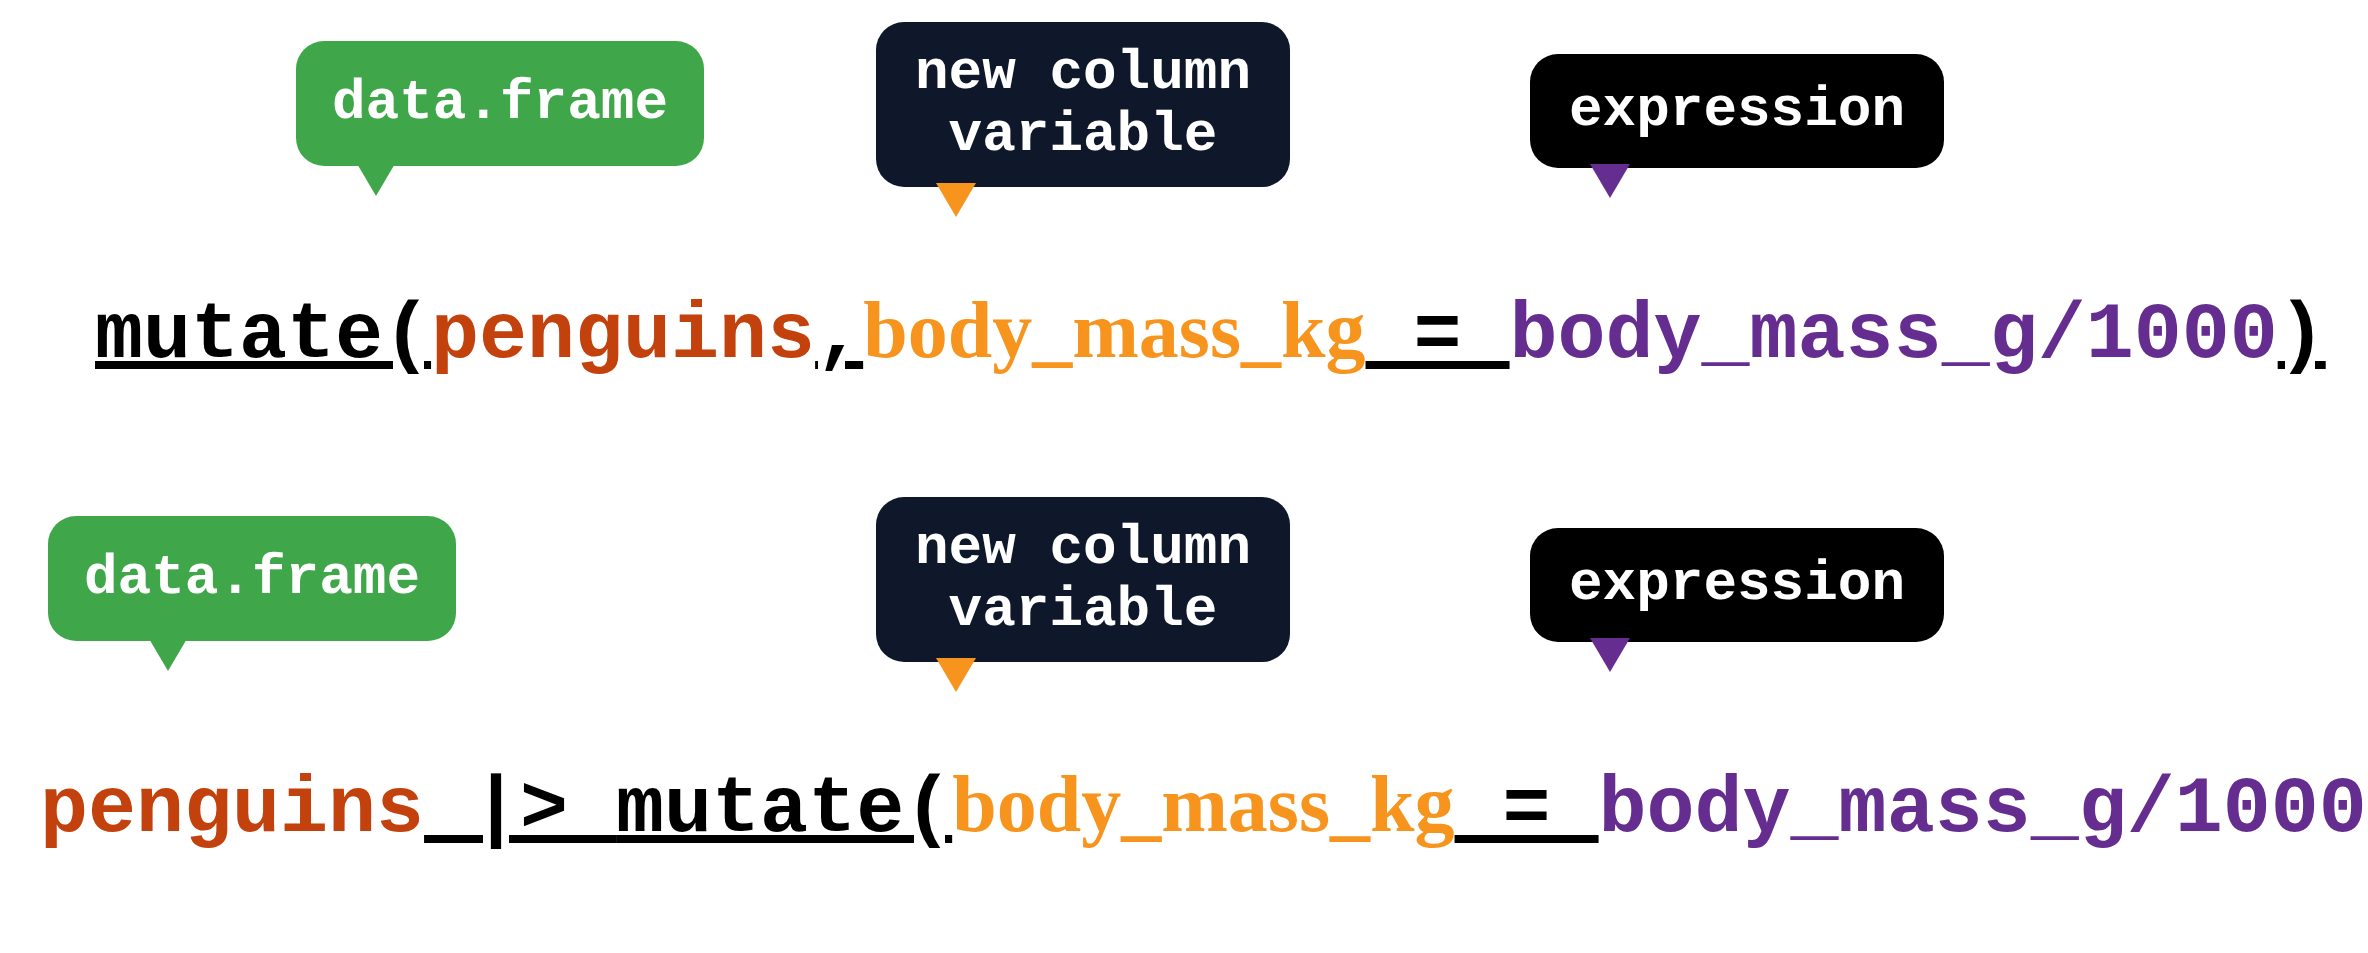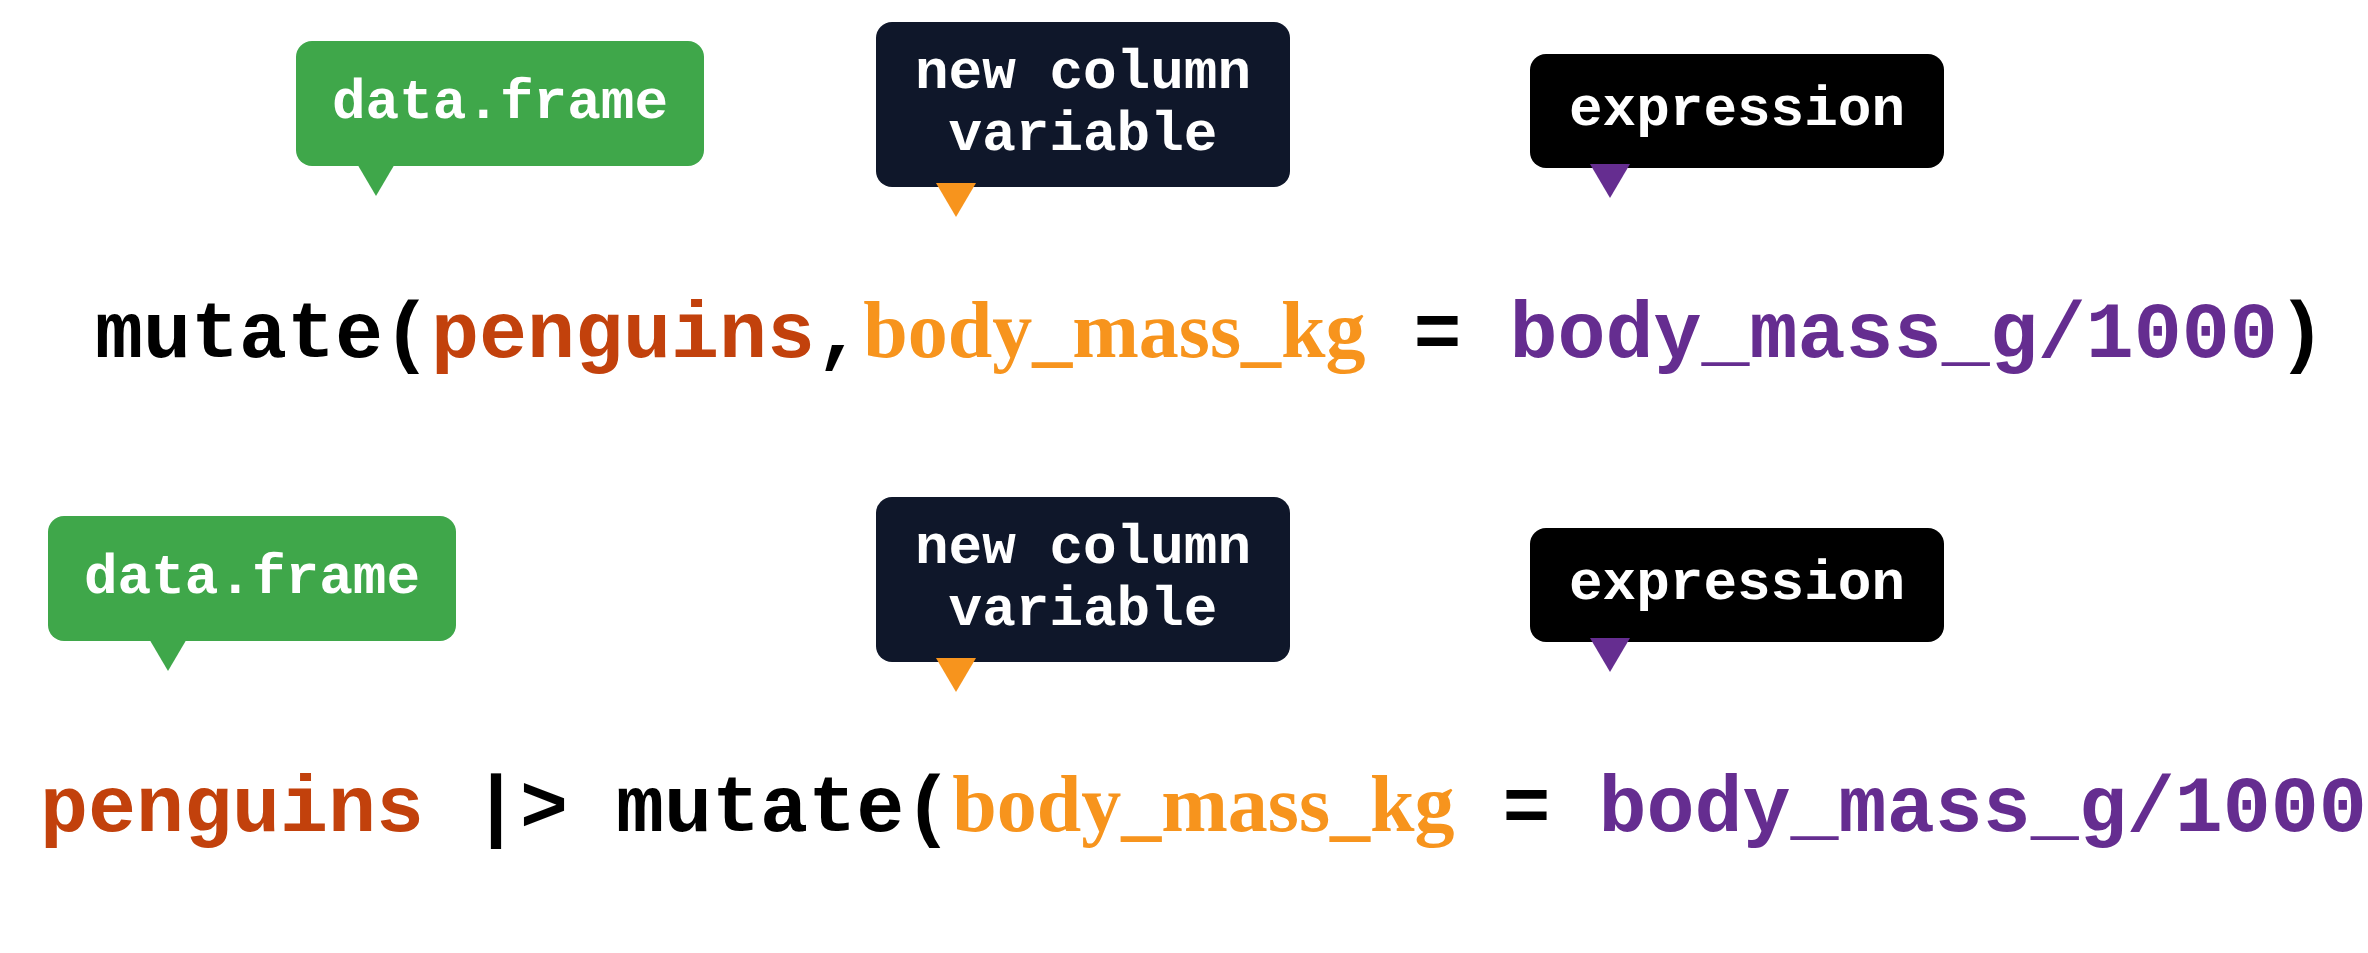--- a/index.html
+++ b/index.html
@@ -19,31 +19,31 @@
     width: 2368px;
     height: 953px;
   }
   .code-line {
     position: absolute;
     font-size: 80px;
     line-height: 1;
     white-space: nowrap;
     letter-spacing: 0;
   }
-  .tok-black  { color: #000000; }
+  .tok-black  { color: #000000; text-decoration: underline; }
   .tok-green  { color: #c2410c; }
   .tok-orange { color: #f7941d; font-family: Liberation Serif, serif; }
   .tok-purple { color: #652d90; }
 
   .bubble {
     position: absolute;
     color: #ffffff;
     font-size: 56px;
     line-height: 1.1;
-    border-radius: 16px;
+    border-radius: 28px;
     text-align: center;
     display: flex;
     flex-direction: column;
     align-items: center;
     justify-content: center;
     padding: 0;
   }
   .bubble .line { display: block; }
   .bubble .tail {
     position: absolute;

